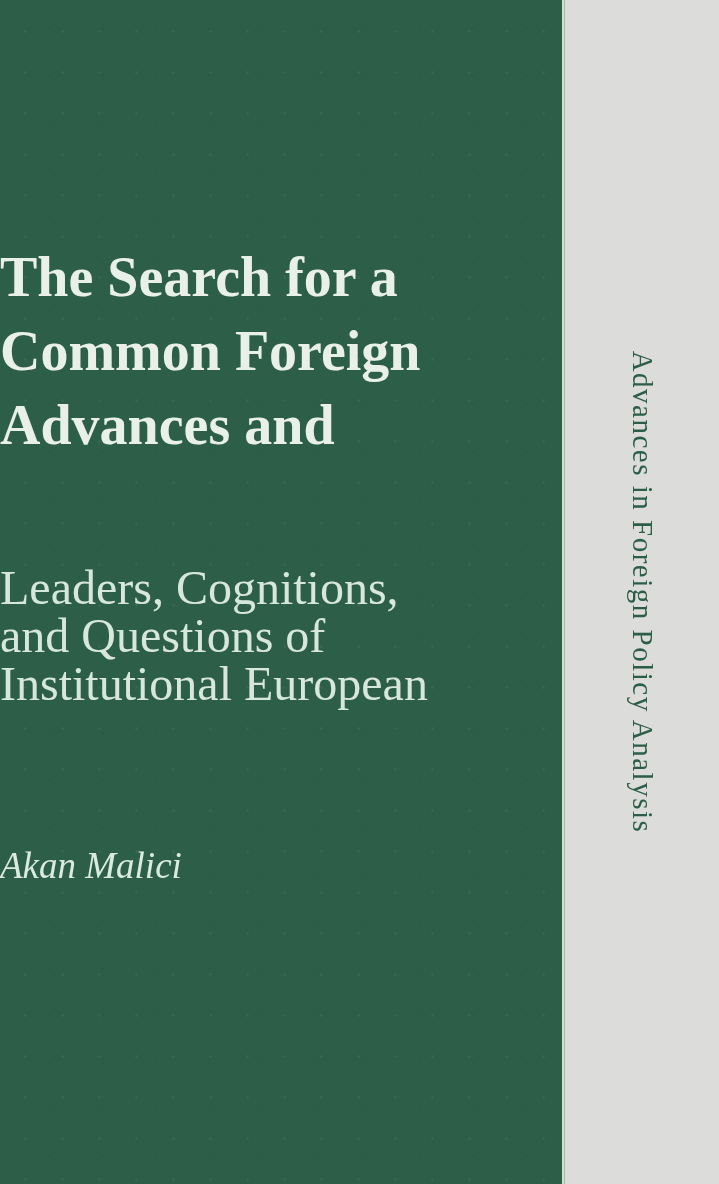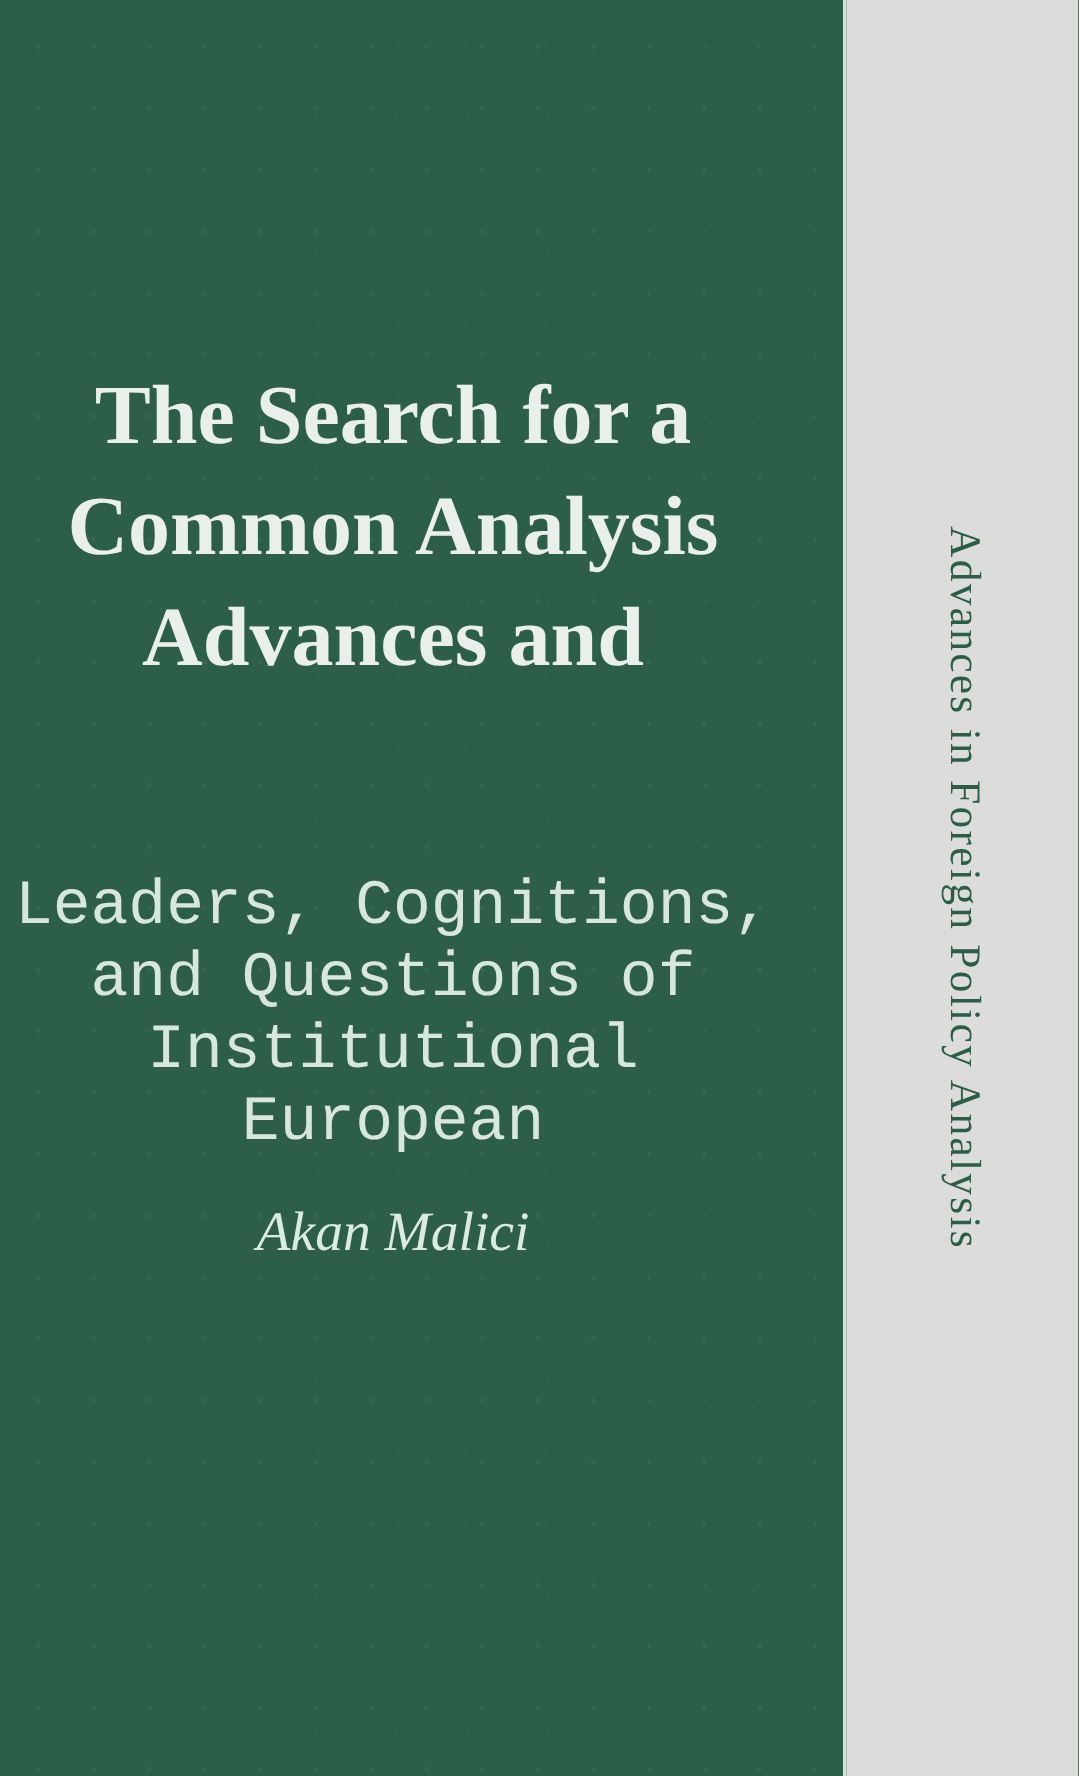--- a/index.html
+++ b/index.html
@@ -46,58 +46,57 @@
     writing-mode:vertical-rl;
     font-size:29px;
     letter-spacing:1.5px;
     color:var(--series-text);
     white-space:nowrap;
   }
   .text-col{
     position:absolute;
     left:0;
     width:524px;
-    text-align:center;
+    text-align:left;
   }
   .title-block{
     top:240px;
     font-size:56px;
     line-height:74px;
     font-weight:bold;
     color:var(--title-text);
   }
   .subtitle-block{
-    top:580px;
-    font-size:42px;
+    top:564px;
+    font-size:48px;
     line-height:48px;
     font-weight:normal;
     color:var(--subtitle-text);
-    font-family:Liberation Mono, monospace;
   }
   .author-line{
-    top:800px;
+    top:844px;
     font-size:37px;
     line-height:44px;
     font-style:italic;
     color:var(--author-text);
   }
 </style>
 </head>
 <body>
 
 <div class="cover">
 
   <div class="side-strip">
     <div class="series-label">Advances in Foreign Policy Analysis</div>
 
   </div>
 
   <div class="text-col title-block">
     <div>The Search for a</div>
-    <div>Common Analysis</div>
+    <div>Common Foreign</div>
     <div>Advances and</div>
   </div>
 
   <div class="text-col subtitle-block">
     <div>Leaders, Cognitions,</div>
     <div>and Questions of</div>
     <div>Institutional European</div>
   </div>
 
   <div class="text-col author-line">Akan Malici</div>

